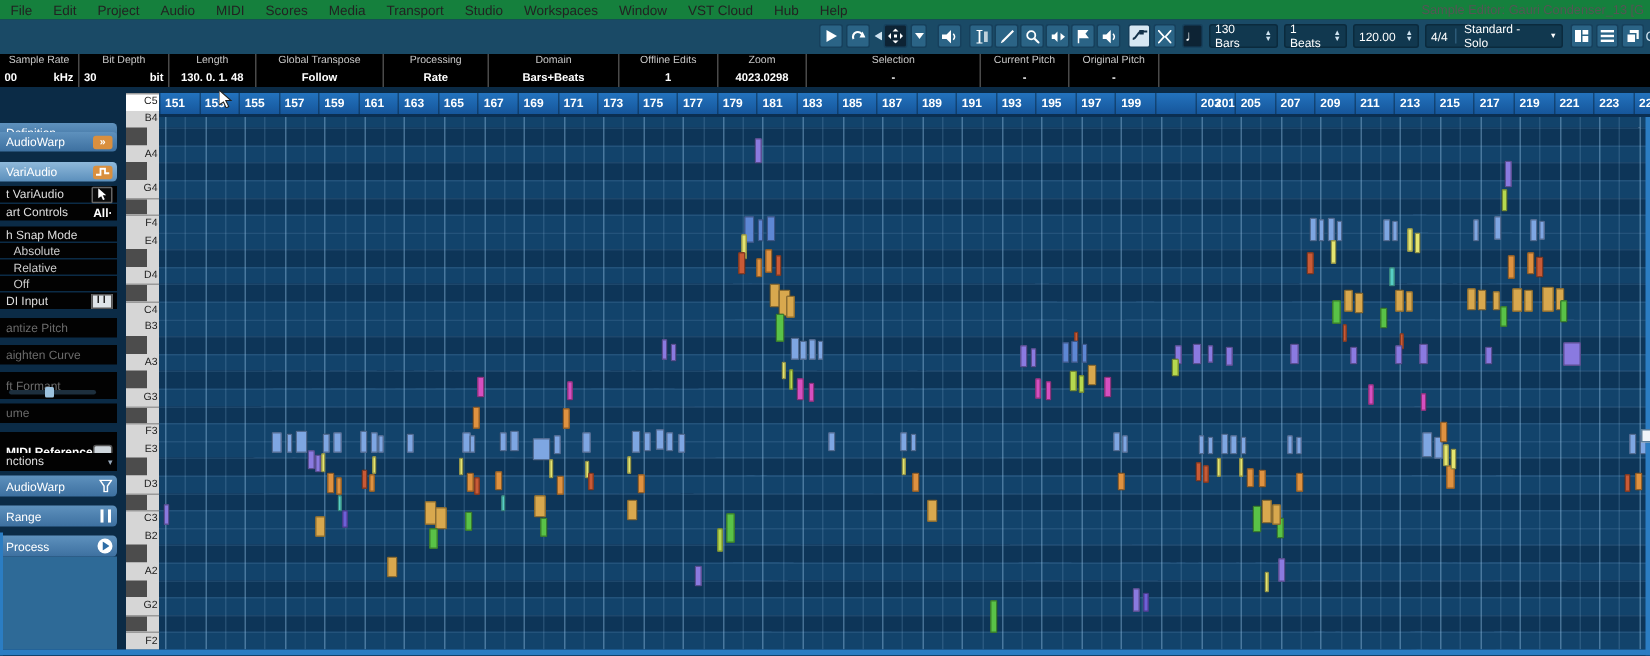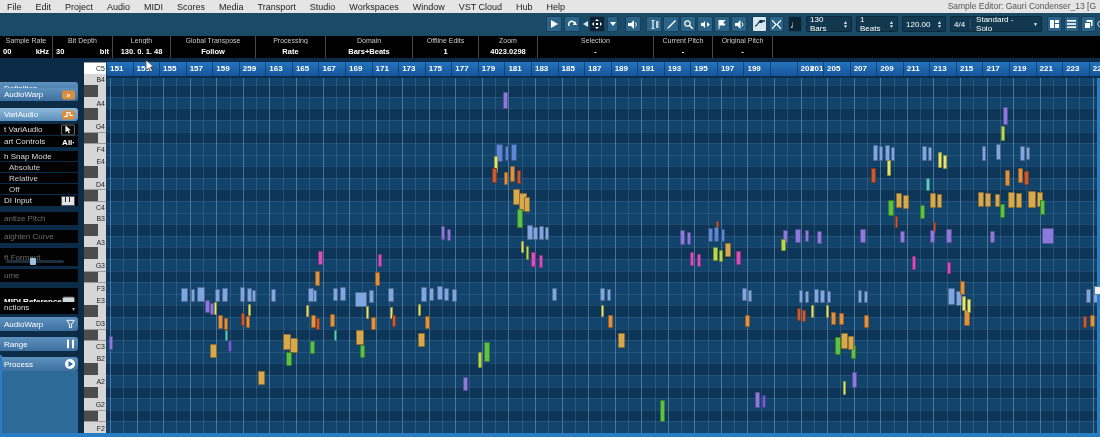--- a/index.html
+++ b/index.html
@@ -1,20 +1,20 @@
 <!DOCTYPE html>
 <html><head>
 <meta charset="utf-8">
 <style>
   html,body{margin:0;padding:0;}
   body{width:1100px;height:437px;position:relative;overflow:hidden;
        background:#0b2b46;font-family:"Liberation Sans",sans-serif;
        -webkit-font-smoothing:antialiased;}
   
-  #menubar{position:absolute;left:0;top:0;width:1100px;height:13px;background:#e5e5e5;
+  #menubar{position:absolute;left:0;top:0;width:1100px;height:13px;background:#15803d;
            display:flex;align-items:center;font-size:9px;color:#222;}
   .menu-item{padding:0 7px;white-space:nowrap;cursor:default;}
   #win-title{position:absolute;right:4px;top:1px;font-size:8.5px;color:#555;white-space:nowrap;}
   
   #toolbar{position:absolute;left:0;top:13px;width:1100px;height:23px;background:#1a4a66;
            border-bottom:1px solid #0e3046;}
   .tbtn{position:absolute;top:3px;height:16px;background:#2b6486;border:1px solid #16405c;
         border-radius:2px;color:#fff;display:flex;align-items:center;justify-content:center;
         font-size:9px;box-sizing:border-box;}
   .tbtn.dark{background:#0d2334;}
@@ -283,21 +283,21 @@
     <div class="rlab" style="left: 4px;">151</div>
     <div class="rtick" style="left: 26.56px;"></div>
     <div class="rlab" style="left: 30.56px;">153</div>
     <div class="rtick" style="left: 53.12px;"></div>
     <div class="rlab" style="left: 57.12px;">155</div>
     <div class="rtick" style="left: 79.68px;"></div>
     <div class="rlab" style="left: 83.68px;">157</div>
     <div class="rtick" style="left: 106.24px;"></div>
     <div class="rlab" style="left: 110.24px;">159</div>
     <div class="rtick" style="left: 132.8px;"></div>
-    <div class="rlab" style="left: 136.8px;">259</div>
+    <div class="rlab" style="left: 136.8px;">161</div>
     <div class="rtick" style="left: 159.36px;"></div>
     <div class="rlab" style="left: 163.36px;">163</div>
     <div class="rtick" style="left: 185.92px;"></div>
     <div class="rlab" style="left: 189.92px;">165</div>
     <div class="rtick" style="left: 212.48px;"></div>
     <div class="rlab" style="left: 216.48px;">167</div>
     <div class="rtick" style="left: 239.04px;"></div>
     <div class="rlab" style="left: 243.04px;">169</div>
     <div class="rtick" style="left: 265.6px;"></div>
     <div class="rlab" style="left: 269.6px;">171</div>

